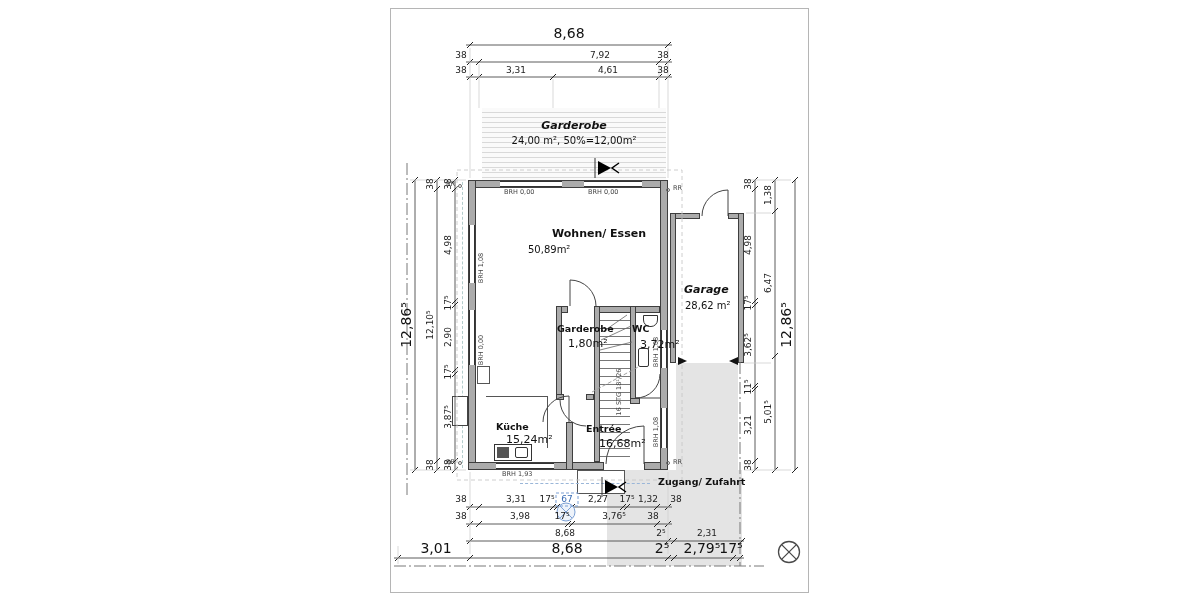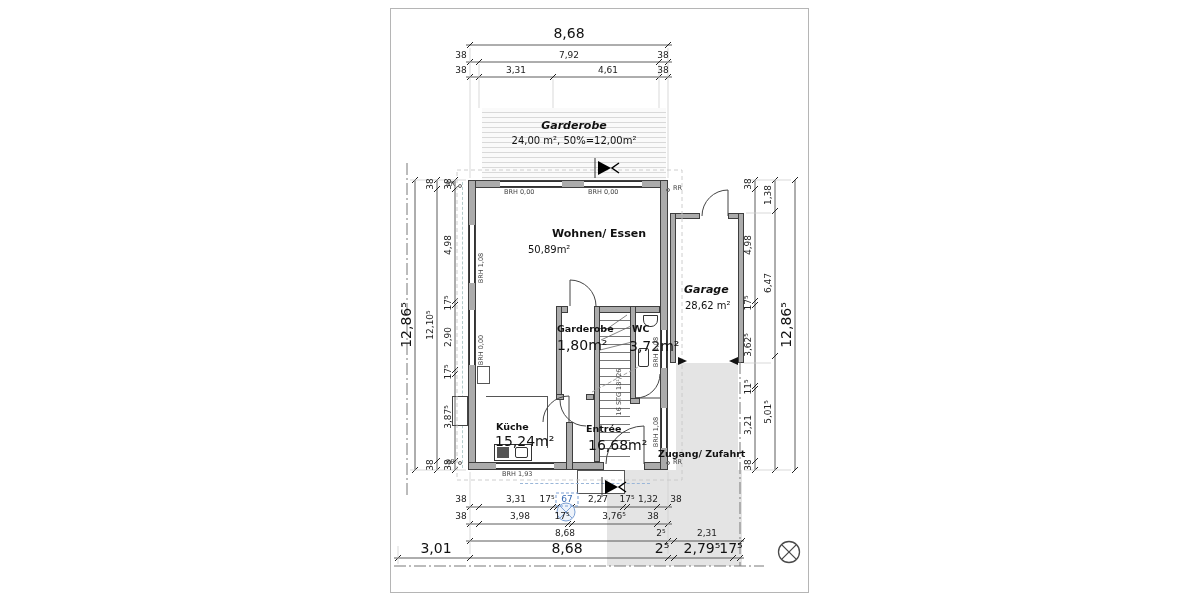--- a/index.html
+++ b/index.html
@@ -14,21 +14,21 @@
   .win-v{background:linear-gradient(90deg,#333 0,#333 1px,#fff 1px,#fff 2.6px,#333 2.6px,#333 3.4px,#fff 3.4px,#fff 5px,#333 5px,#333 6px);}
   .overlay{position:absolute;left:0;top:0;z-index:5;pointer-events:none;}
   .t{position:absolute;white-space:nowrap;color:#222;font-size:9px;line-height:1.1;z-index:6;}
   .cx{transform:translateX(-50%);}
   .vrot{transform-origin:0 0;transform:rotate(-90deg) translateX(-50%);}
   .big{font-size:14px;color:#111;}
   .tiny{font-size:6.5px;color:#444;}
   .rname{font-weight:bold;font-size:11px;color:#111;}
   .rname2{font-weight:bold;font-size:9.5px;color:#111;}
   .rarea{font-size:10px;color:#111;}
-  .rarea2{font-size:14px;color:#111;}
+  .rarea2{font-size:11px;color:#111;padding-left:11px;}
   .it{font-style:italic;}
   .sel{color:#3b6db5;text-align:center;}
   .terr{position:absolute;left:482px;top:108px;width:184px;height:72px;z-index:1;
         background:repeating-linear-gradient(180deg,#fafafa 0 4px,#d9d9d9 4px 5px);}
   .stairs{position:absolute;left:600px;top:313px;width:30px;height:147px;z-index:2;
         background:repeating-linear-gradient(180deg,#ffffff 0 7px,#777 7px 8px);}
   .dashblue{position:absolute;left:520px;top:483px;width:130px;height:0;border-top:1px dashed #9ab6d8;z-index:2;}
   .dashteal{position:absolute;left:462px;top:182px;width:0;height:286px;border-left:1px dashed #b4cdcd;z-index:1;}
 </style>
 </head>
@@ -139,21 +139,21 @@
     <g stroke="#666" fill="none">
       <circle cx="460" cy="186" r="1.5"></circle>
         <circle cx="668" cy="190" r="1.5"></circle>
       <circle cx="460" cy="463" r="1.5"></circle>
         <circle cx="668" cy="463" r="1.5"></circle>
     </g>
   </svg>
 
   <span class="t big cx" style="left:569px;top:26px">8,68</span>
   <span class="t cx" style="left:461px;top:51px">38</span>
-  <span class="t cx" style="left:569px;top:51px">7,92</span>
+  <span class="t cx" style="left:600px;top:51px">7,92</span>
   <span class="t cx" style="left:663px;top:51px">38</span>
   <span class="t cx" style="left:461px;top:66px">38</span>
   <span class="t cx" style="left:516px;top:66px">3,31</span>
   <span class="t cx" style="left:608px;top:66px">4,61</span>
   <span class="t cx" style="left:663px;top:66px">38</span>
 
   <span class="t rname it cx" style="left:574px;top:120px">Garderobe</span>
   <span class="t rarea cx" style="left:574px;top:135px">24,00 m², 50%=12,00m²</span>
 
   <span class="t rname" style="left:552px;top:228px">Wohnen/ Essen</span>
@@ -161,21 +161,21 @@
   <span class="t rname it" style="left:684px;top:284px">Garage</span>
   <span class="t rarea" style="left:685px;top:300px">28,62 m²</span>
   <span class="t rname2" style="left:557px;top:324px">Garderobe</span>
   <span class="t rarea2" style="left:557px;top:338px">1,80m²</span>
   <span class="t rname2" style="left:632px;top:324px">WC</span>
   <span class="t rarea2" style="left:629px;top:339px">3,72m²</span>
   <span class="t rname2" style="left:496px;top:422px">Küche</span>
   <span class="t rarea2" style="left:495px;top:434px">15,24m²</span>
   <span class="t rname2" style="left:586px;top:424px">Entrée</span>
   <span class="t rarea2" style="left:588px;top:438px">16,68m²</span>
-  <span class="t rname2" style="left:658px;top:449px">Zugang/ Zufahrt</span>
+  <span class="t rname2" style="left:658px;top:477px">Zugang/ Zufahrt</span>
   <span class="t tiny vrot" style="left:616px;top:392px">16 STG 18¹/26</span>
 
   <span class="t tiny" style="left:504px;top:189px">BRH 0,00</span>
   <span class="t tiny" style="left:588px;top:189px">BRH 0,00</span>
   <span class="t tiny vrot" style="left:478px;top:268px">BRH 1,08</span>
   <span class="t tiny vrot" style="left:478px;top:350px">BRH 0,00</span>
   <span class="t tiny vrot" style="left:653px;top:352px">BRH 1,08</span>
   <span class="t tiny vrot" style="left:653px;top:432px">BRH 1,08</span>
   <span class="t tiny" style="left:502px;top:471px">BRH 1,93</span>
 

